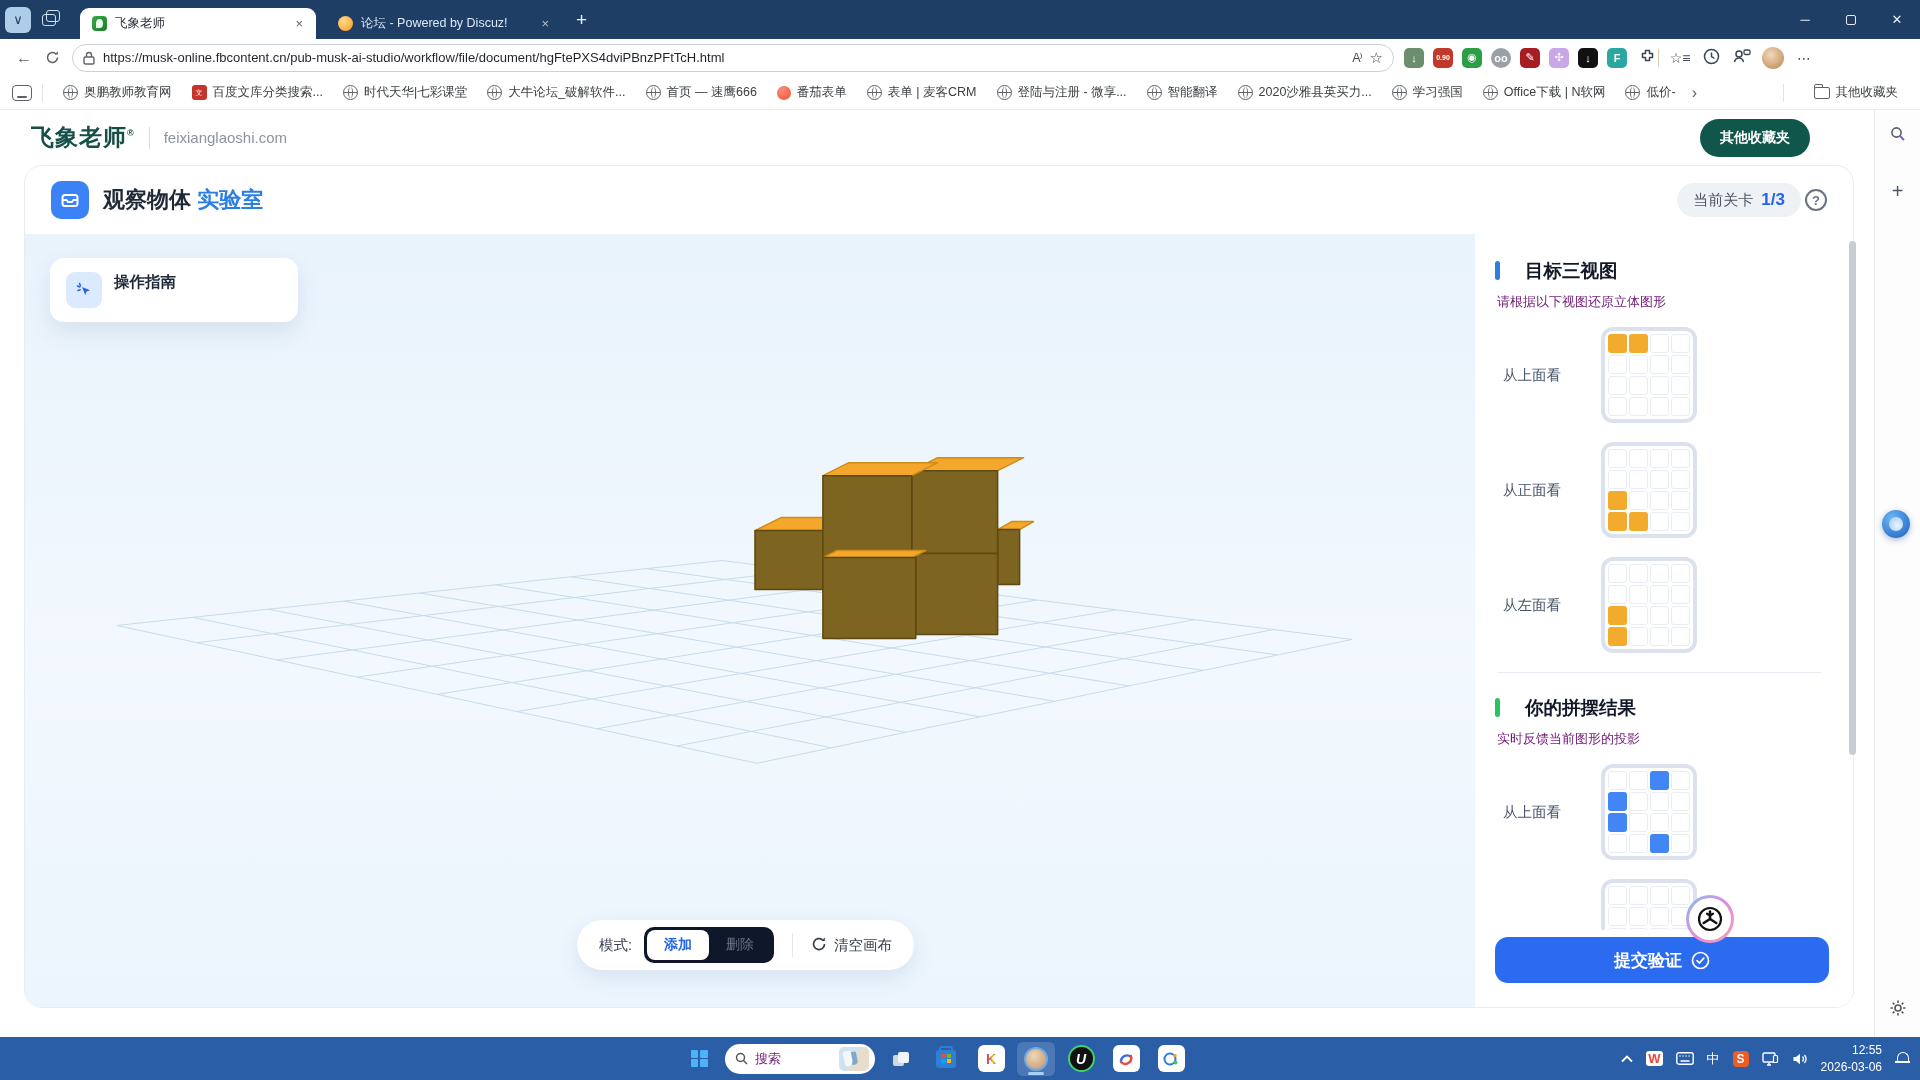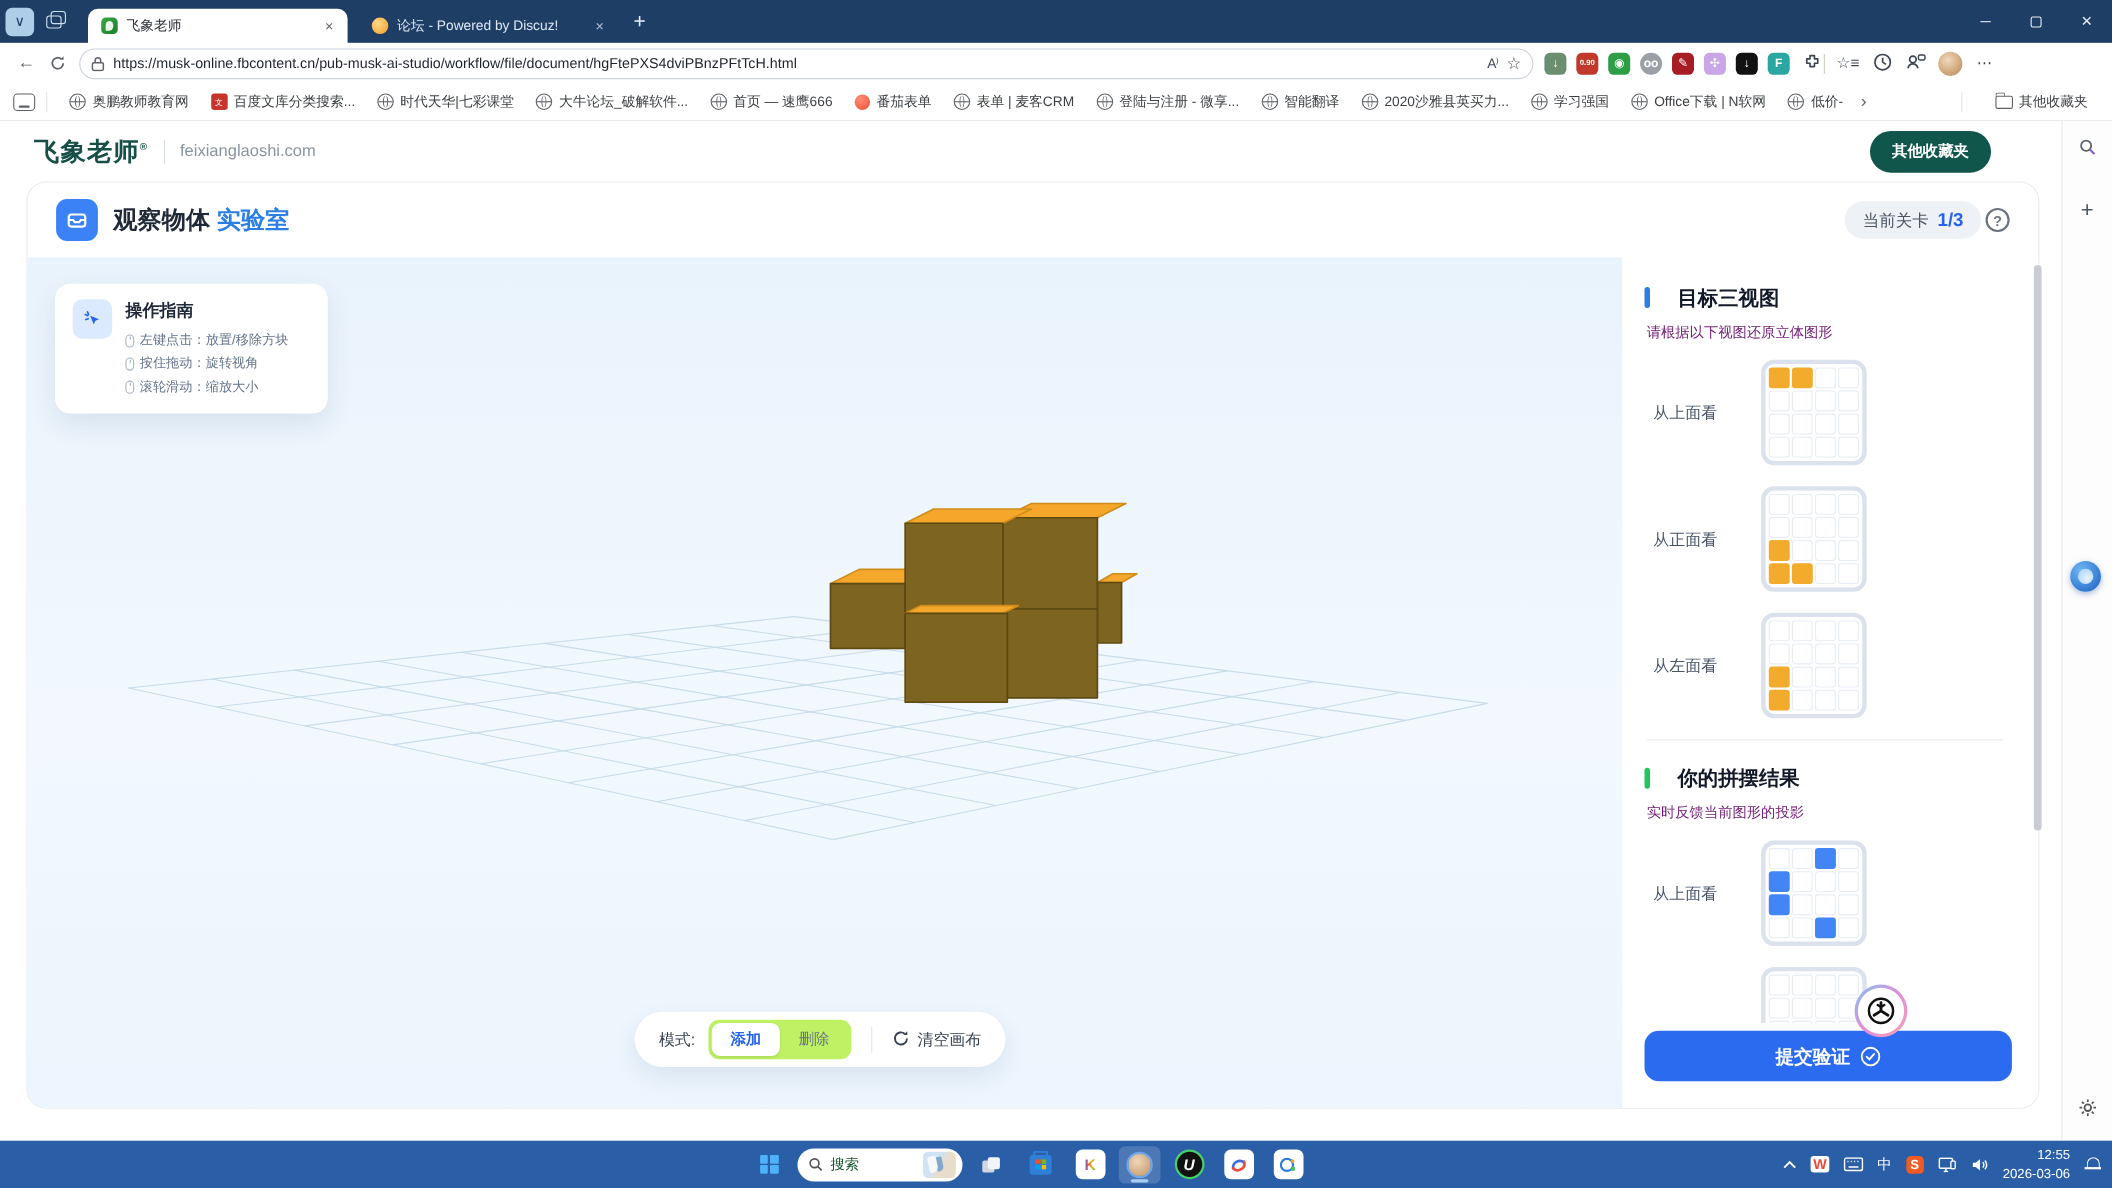--- a/index.html
+++ b/index.html
@@ -80,21 +80,21 @@
 
   .guide { position:absolute; left:25px; top:24px; width:248px; background:#fff; border-radius:14px; box-shadow:0 10px 24px rgba(30,64,120,.10); padding:14px 16px 14px; display:flex; gap:12px; }
   .guide-ico { width:36px; height:36px; flex:0 0 auto; border-radius:9px; background:#dbeafe; display:flex; align-items:center; justify-content:center; }
   .guide-title { font-size:15.5px; font-weight:bold; color:#1f2937; margin-bottom:6px; }
   .guide-item { font-size:12px; color:#64748b; line-height:1.75; display:flex; align-items:center; gap:5px; }
   .mouse-ico { display:inline-block; width:8px; height:12px; border:1.3px solid #a8b3c2; border-radius:4px; position:relative; flex:0 0 auto; }
   .mouse-ico:before { content:""; position:absolute; left:2.6px; top:1.5px; width:1px; height:3px; background:#a8b3c2; }
 
   .mode-pill { position:absolute; left:552px; top:686px; height:50px; background:#fff; border-radius:25px; box-shadow:0 8px 22px rgba(30,64,120,.10); display:flex; align-items:center; padding:0 22px; gap:12px; }
   .mode-label { font-size:14.5px; color:#374151; }
-  .seg { background:#bef264; border-radius:10px; padding:3px; display:flex; }
+  .seg { background:#0f172a; border-radius:10px; padding:3px; display:flex; }
   .seg-btn { font-size:14px; padding:6px 17px; border-radius:8px; color:#6b7280; }
   .seg-btn.on { background:#fff; color:#2563eb; font-weight:bold; box-shadow:0 1px 3px rgba(0,0,0,.08); }
   .mode-div { width:1px; height:24px; background:#e5e7eb; margin:0 6px; }
   .clear-btn { display:flex; align-items:flex-start; gap:7px; font-size:14.5px; color:#374151; }
 
   .panel { width:378px; background:#fff; position:relative; overflow:hidden; padding:0 0 0 0; }
   .panel-inner { padding:24px 26px 0 20px; }
   .sec-head { display:flex; align-items:center; gap:25px; margin-bottom:10px; }
   .sec-marker { width:5px; height:19px; border-radius:3px; }
   .sec-title { font-size:18.5px; font-weight:bold; color:#111827; }
@@ -122,21 +122,21 @@
 
   
   .taskbar { position:absolute; bottom:0; left:0; right:0; height:43px; background:#2a5fa8; display:flex; align-items:center; }
   .tb-center { position:absolute; left:680px; display:flex; align-items:center; gap:7px; height:100%; }
   .task-ico { width:38px; height:34px; border-radius:6px; display:flex; align-items:center; justify-content:center; position:relative; }
   .task-ico.active { background:rgba(255,255,255,.16); }
   .task-ico.active:after { content:""; position:absolute; bottom:1px; left:11px; width:16px; height:3px; border-radius:2px; background:#a8d0f5; }
   .win-logo { width:17px; height:17px; display:grid; grid-template-columns:1fr 1fr; gap:1.5px; }
   .win-logo span { background:#4db2f7; border-radius:1px; }
   .search-pill { width:150px; height:30px; background:#fff; border-radius:15px; display:flex; align-items:center; padding:0 6px 0 10px; gap:7px; }
-  .search-pill .ph { font-size:13px; color:#14532d; flex:1; }
+  .search-pill .ph { font-size:13px; color:#701a75; flex:1; }
   .search-art { width:30px; height:24px; border-radius:5px; background:linear-gradient(120deg,#cfe3f2 40%,#e8ddca 60%); position:relative; overflow:hidden; }
   .search-art:before { content:""; position:absolute; left:5px; top:4px; width:8px; height:15px; background:#f5f7f9; border-radius:2px 2px 5px 2px; transform:rotate(-12deg); box-shadow:6px 1px 0 -1px #7fa8c9; }
   .app-sq { width:27px; height:27px; border-radius:6px; display:flex; align-items:center; justify-content:center; font-weight:bold; font-size:14px; }
   .tv-ico { width:16px; height:14px; position:relative; }
   .tv-ico:before { content:""; position:absolute; left:0; bottom:0; width:11px; height:11px; background:#cfd8e2; border-radius:2px; }
   .tv-ico:after { content:""; position:absolute; right:0; top:0; width:11px; height:11px; background:#f2f5f8; border-radius:2px; }
   .store-ico { width:20px; height:18px; background:#2f7fd6; border-radius:3px; position:relative; display:flex; align-items:center; justify-content:center; }
   .store-ico:before { content:""; position:absolute; top:-4px; width:10px; height:5px; border:2px solid #2f7fd6; border-bottom:none; border-radius:3px 3px 0 0; }
   .store-grid { width:10px; height:9px; display:grid; grid-template-columns:1fr 1fr; gap:1px; }
   .store-grid span:nth-child(1){background:#f25022}.store-grid span:nth-child(2){background:#7fba00}
@@ -360,34 +360,20 @@
 
         <div class="guide">
           <span class="guide-ico">
             <svg width="19" height="19" viewBox="0 0 19 19">
                 <path d="M7 6l8 3.2-3.4 1.3L10.3 14z" fill="#2563eb"></path>
                 <path d="M4.5 2.5l1 2.3M2.5 5l2.3 1M3 9.5l2.2-.8" stroke="#2563eb" stroke-width="1.5" fill="none" stroke-linecap="round"></path>
               </svg>
           </span>
           <div>
             <div class="guide-title">操作指南</div>
-            <div id="guide-items">
-                <div class="guide-item">
-                  <span class="mouse-ico"></span>
-                  <span>左键点击：放置/移除方块</span>
-                </div>
-                <div class="guide-item">
-                  <span class="mouse-ico"></span>
-                  <span>按住拖动：旋转视角</span>
-                </div>
-                <div class="guide-item">
-                  <span class="mouse-ico"></span>
-                  <span>滚轮滑动：缩放大小</span>
-                </div>
-              </div>
           </div>
         </div>
 
         <div class="mode-pill">
           <span class="mode-label">模式:</span>
           <span class="seg">
             <span class="seg-btn on">添加</span>
             <span class="seg-btn">删除</span>
           </span>
           <span class="mode-div"></span>

